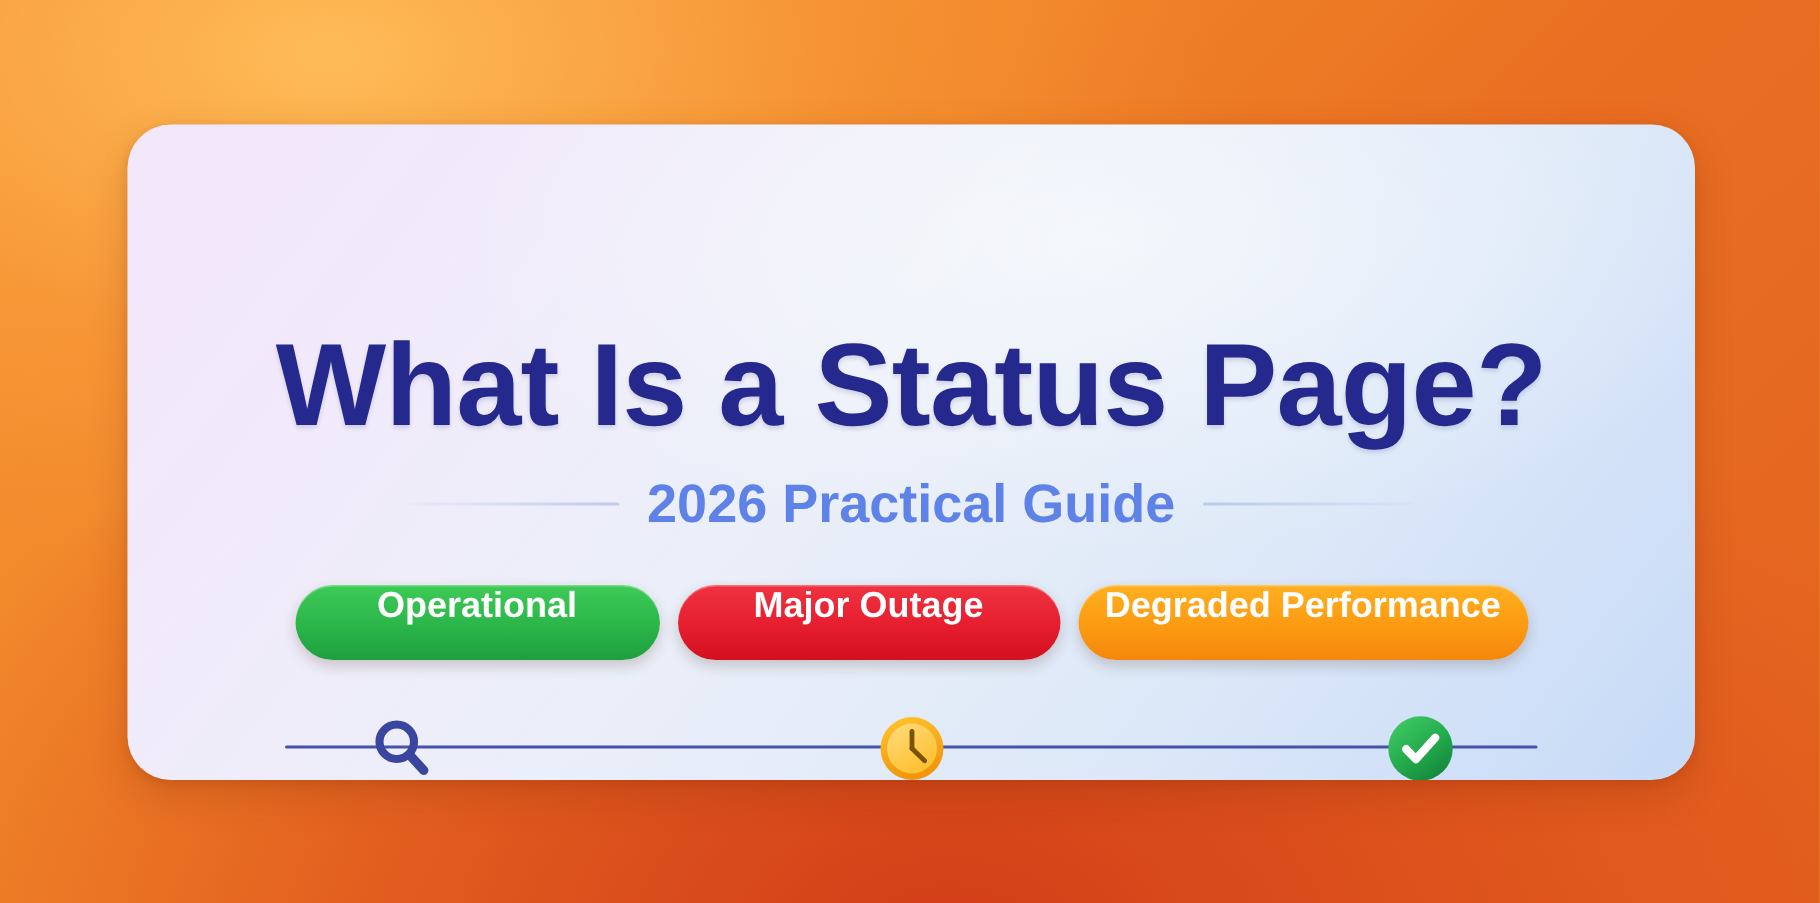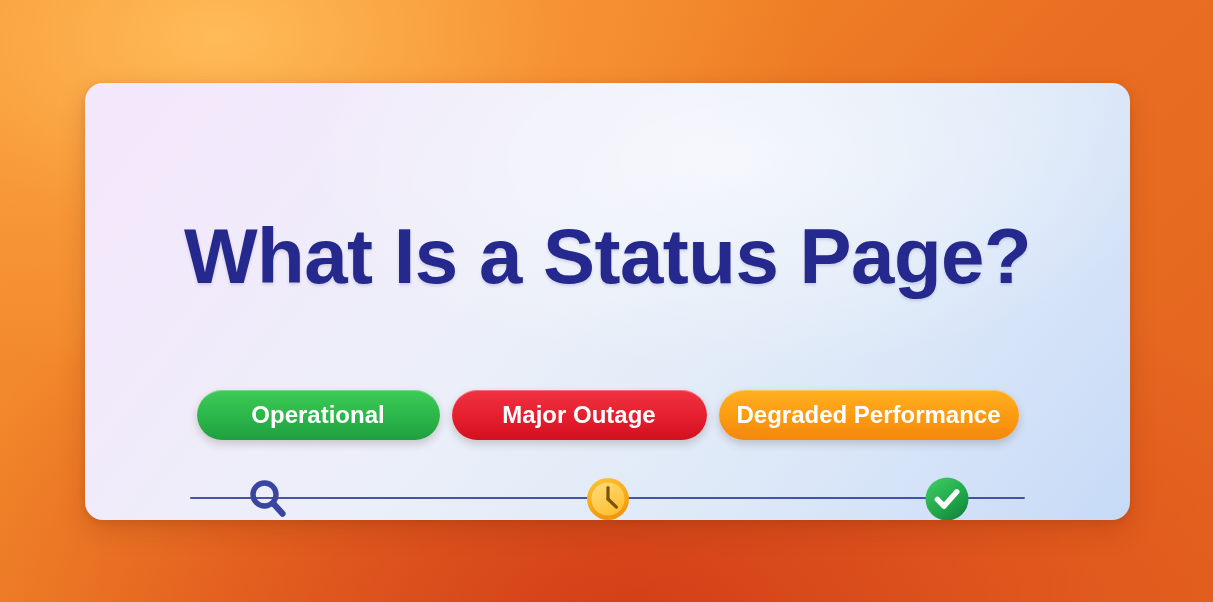--- a/index.html
+++ b/index.html
@@ -31,21 +31,21 @@
       linear-gradient(135deg, #F59232 0%, #F08327 38%, #E96E22 62%, #E4641F 100%);
   }
 
   
   .card {
     position: absolute;
     left: 85px;
     top: 83px;
     width: 1045px;
     height: 437px;
-    border-radius: 18px;
+    border-radius: 29px;
     background:
       linear-gradient(128deg,
         #F3E7FA 0%,
         #F2E9FB 14%,
         #EFEDFA 30%,
         #EBEFF9 44%,
         #E4ECF8 58%,
         #DCE8F8 72%,
         #D2E1F8 86%,
         #C6DAF6 100%);
@@ -118,21 +118,21 @@
     height: 52px;
     display: flex;
     align-items: center;
     justify-content: center;
     gap: 12px;
   }
   .pill {
     height: 50px;
     border-radius: 25px;
     display: flex;
-    align-items: center;
+    align-items: flex-start;
     justify-content: center;
     color: #FFFFFF;
     font-size: 24px;
     font-weight: 700;
     white-space: nowrap;
     box-shadow: 0 4px 9px rgba(60,30,10,0.20), inset 0 1px 0 rgba(255,255,255,0.30);
     cursor: pointer;
   }
   .pill.operational {
     width: 243px;
@@ -191,20 +191,25 @@
 
 <div id="stage">
 
   <div class="backdrop"></div>
 
   <div class="card">
     <div class="card-sheen"></div>
 
     <div class="title">What Is a Status Page?</div>
 
+    <div class="subtitle-row">
+      <div class="sub-rule left"></div>
+      <div class="subtitle">2026 Practical Guide</div>
+      <div class="sub-rule right"></div>
+    </div>
 
     <div class="pills">
       <div class="pill operational">
         <span>Operational</span>
       </div>
       <div class="pill outage">
         <span>Major Outage</span>
       </div>
       <div class="pill degraded">
         <span>Degraded Performance</span>

